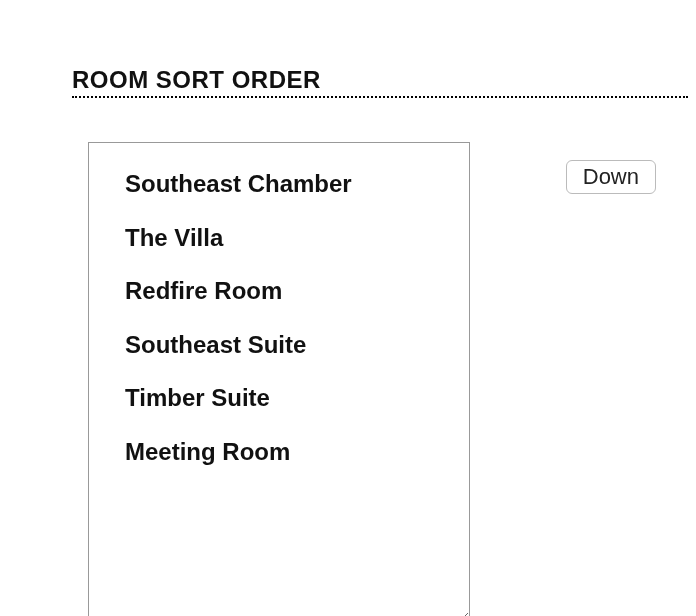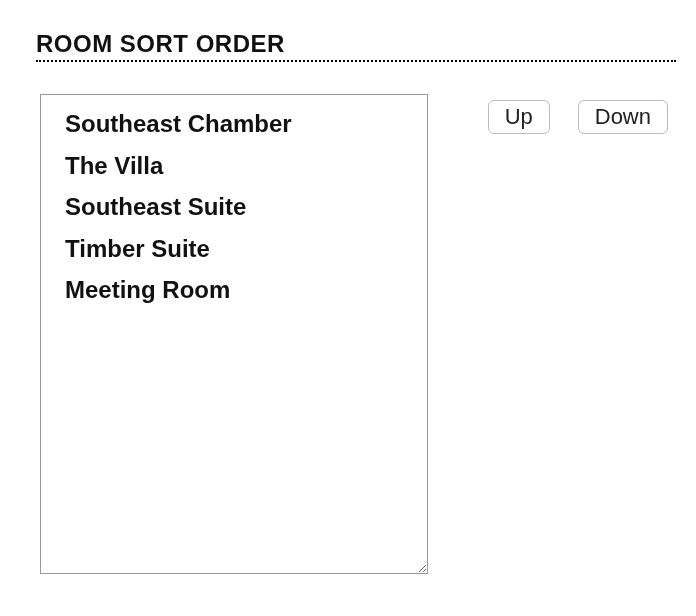--- a/index.html
+++ b/index.html
@@ -1,17 +1,17 @@
 <!DOCTYPE html>
 <html><head>
   <meta charset="utf-8">
   <style>
     * {
       box-sizing: border-box;
-      margin: 4px;
+      margin: 16px;
       padding: 0;
     }
     body {
       font-family: -apple-system, BlinkMacSystemFont, "Segoe UI", Helvetica, Arial, sans-serif;
       background: #ffffff;
       padding: 18px 24px 24px 24px;
       width: 696px;
       height: 616px;
     }
     .heading {
@@ -65,22 +65,22 @@
   </style>
 </head>
 <body>
 
 <h2 class="heading">ROOM SORT ORDER</h2>
 
 <div class="content-row">
   <div class="listbox" role="listbox">
     <div class="item">Southeast Chamber</div>
     <div class="item">The Villa</div>
+    <div class="item">Redfire Room</div>
     <div class="item">Southeast Suite</div>
     <div class="item">Timber Suite</div>
     <div class="item">Meeting Room</div>
   </div>
 
   <div class="button-group">
-    <button class="btn">Up</button>
     <button class="btn">Down</button>
   </div>
 </div>
 
 </body></html>

